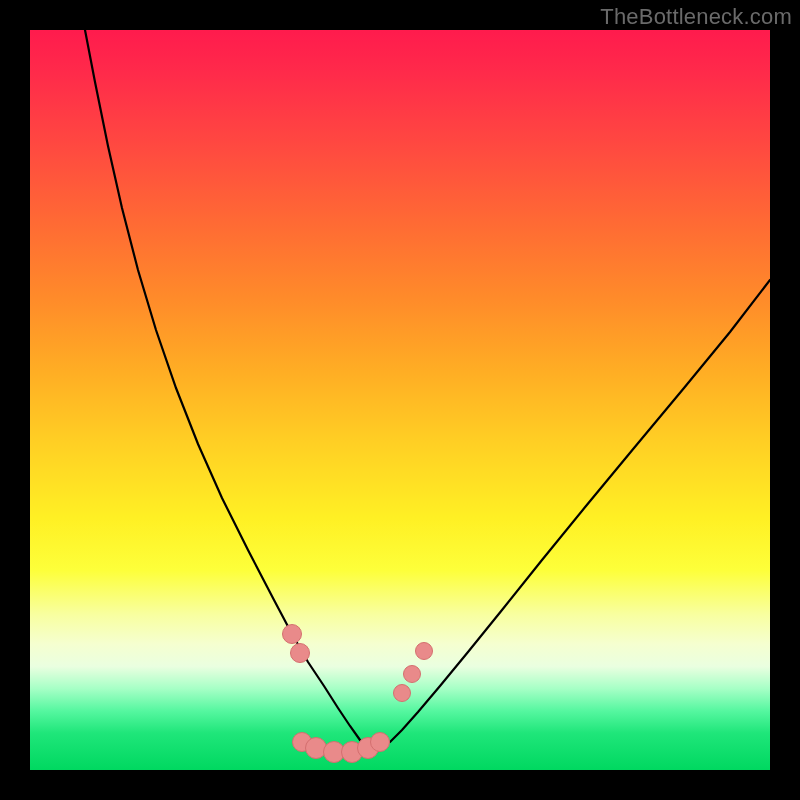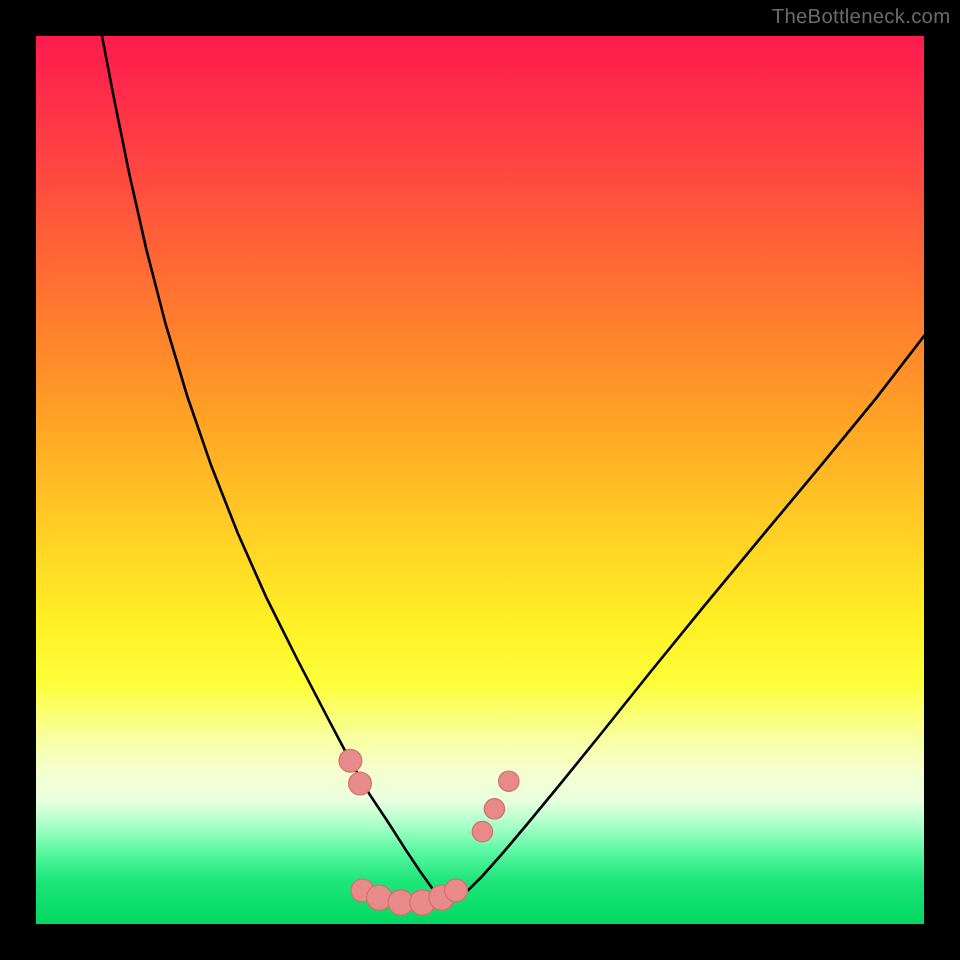--- a/index.html
+++ b/index.html
@@ -72,21 +72,21 @@
     border-radius: 50%;
     background: #e98a8a;
     border: 1px solid #d46f6f;
     transform: translate(-50%, -50%);
   }
   .watermark {
     position: absolute;
     top: 4px;
     right: 8px;
     color: #6a6a6a;
-    font-size: 17px;
+    font-size: 22px;
     font-weight: 500;
     letter-spacing: 0.2px;
     user-select: none;
   }
 </style>
 </head>
 <body>
 
 <div class="frame">
   <div class="watermark">TheBottleneck.com</div>

